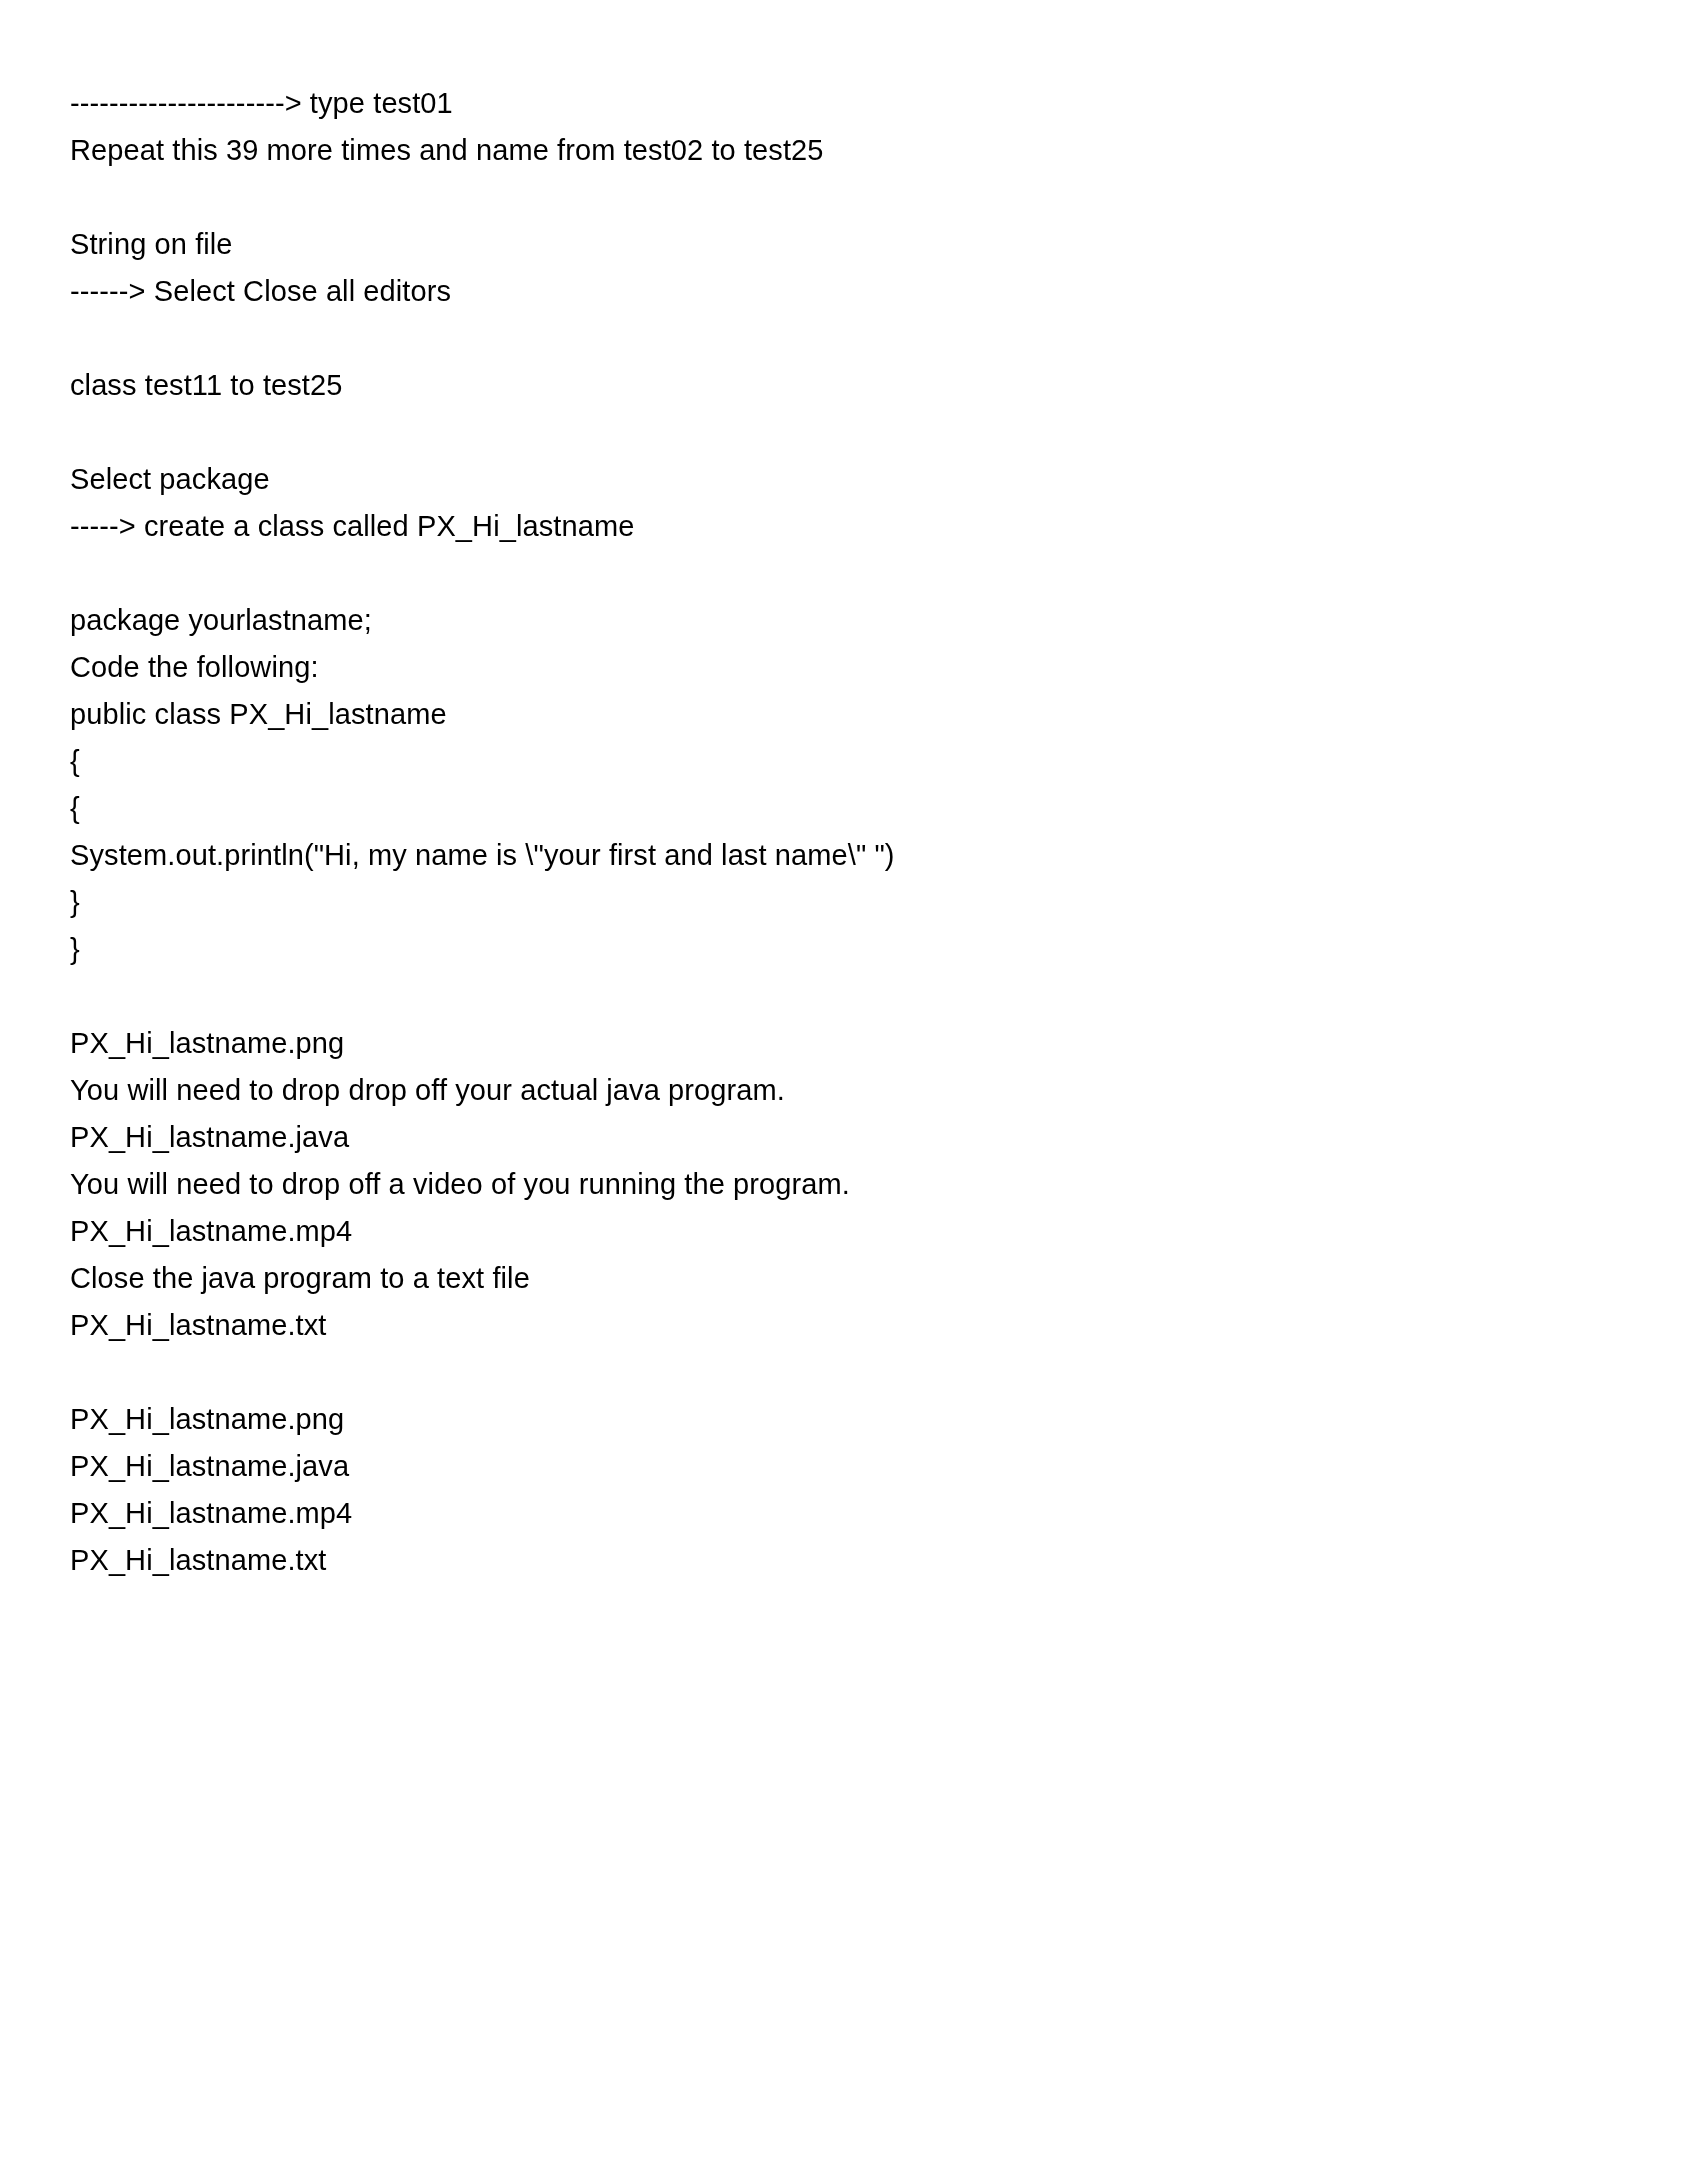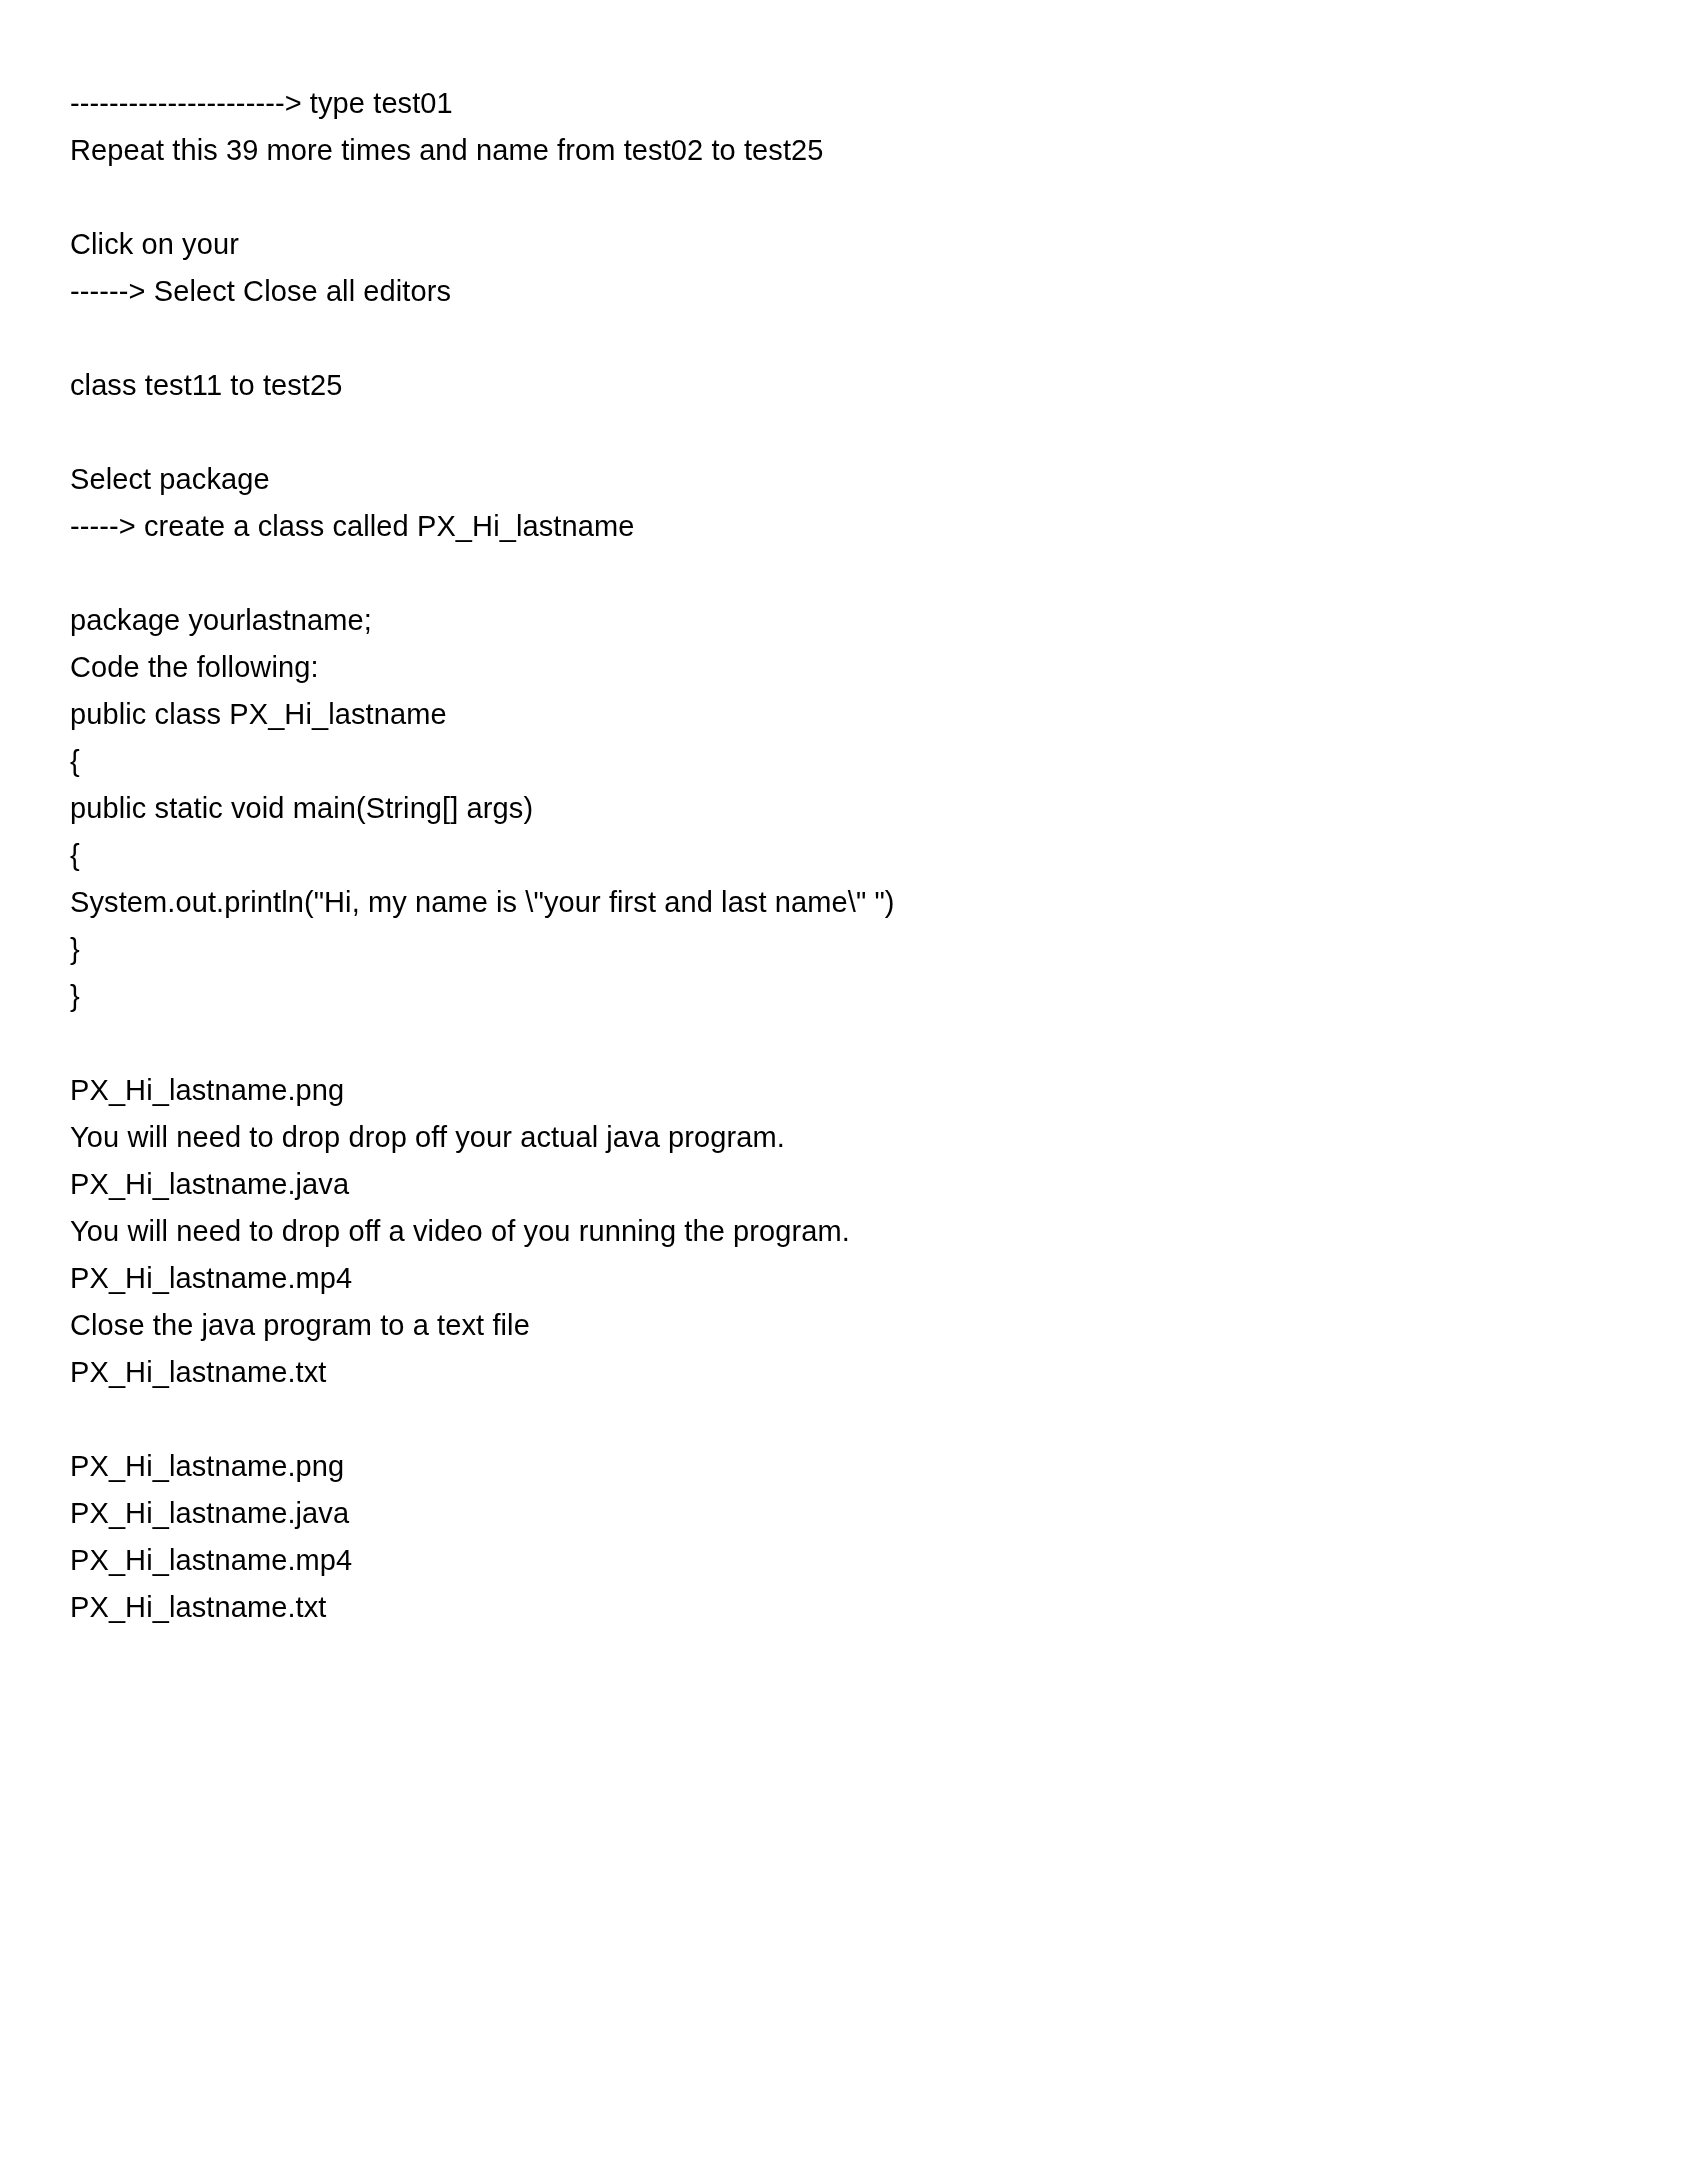--- a/index.html
+++ b/index.html
@@ -37,33 +37,32 @@
   }
 </style>
 </head>
 <body>
 
 <div class="page">
   <div class="textblock">
     <div class="line">----------------------&gt; type test01</div>
     <div class="line">Repeat this 39 more times and name from test02 to test25</div>
     <div class="line"></div>
-    <div class="line">Click on your</div>
+    <div class="line">String on file</div>
     <div class="line">------&gt; Select Close all editors</div>
     <div class="line"></div>
     <div class="line">class test11 to test25</div>
     <div class="line"></div>
     <div class="line">Select package</div>
     <div class="line">-----&gt; create a class called PX_Hi_lastname</div>
     <div class="line"></div>
     <div class="line">package yourlastname;</div>
     <div class="line">Code the following:</div>
     <div class="line">public class PX_Hi_lastname</div>
     <div class="line">{</div>
-    <div class="line">public static void main(String[] args)</div>
     <div class="line">{</div>
     <div class="line">System.out.println("Hi, my name is \"your first and last name\" ")</div>
     <div class="line">}</div>
     <div class="line">}</div>
     <div class="line"></div>
     <div class="line">PX_Hi_lastname.png</div>
     <div class="line">You will need to drop drop off your actual java program.</div>
     <div class="line">PX_Hi_lastname.java</div>
     <div class="line">You will need to drop off a video of you running the program.</div>
     <div class="line">PX_Hi_lastname.mp4</div>

